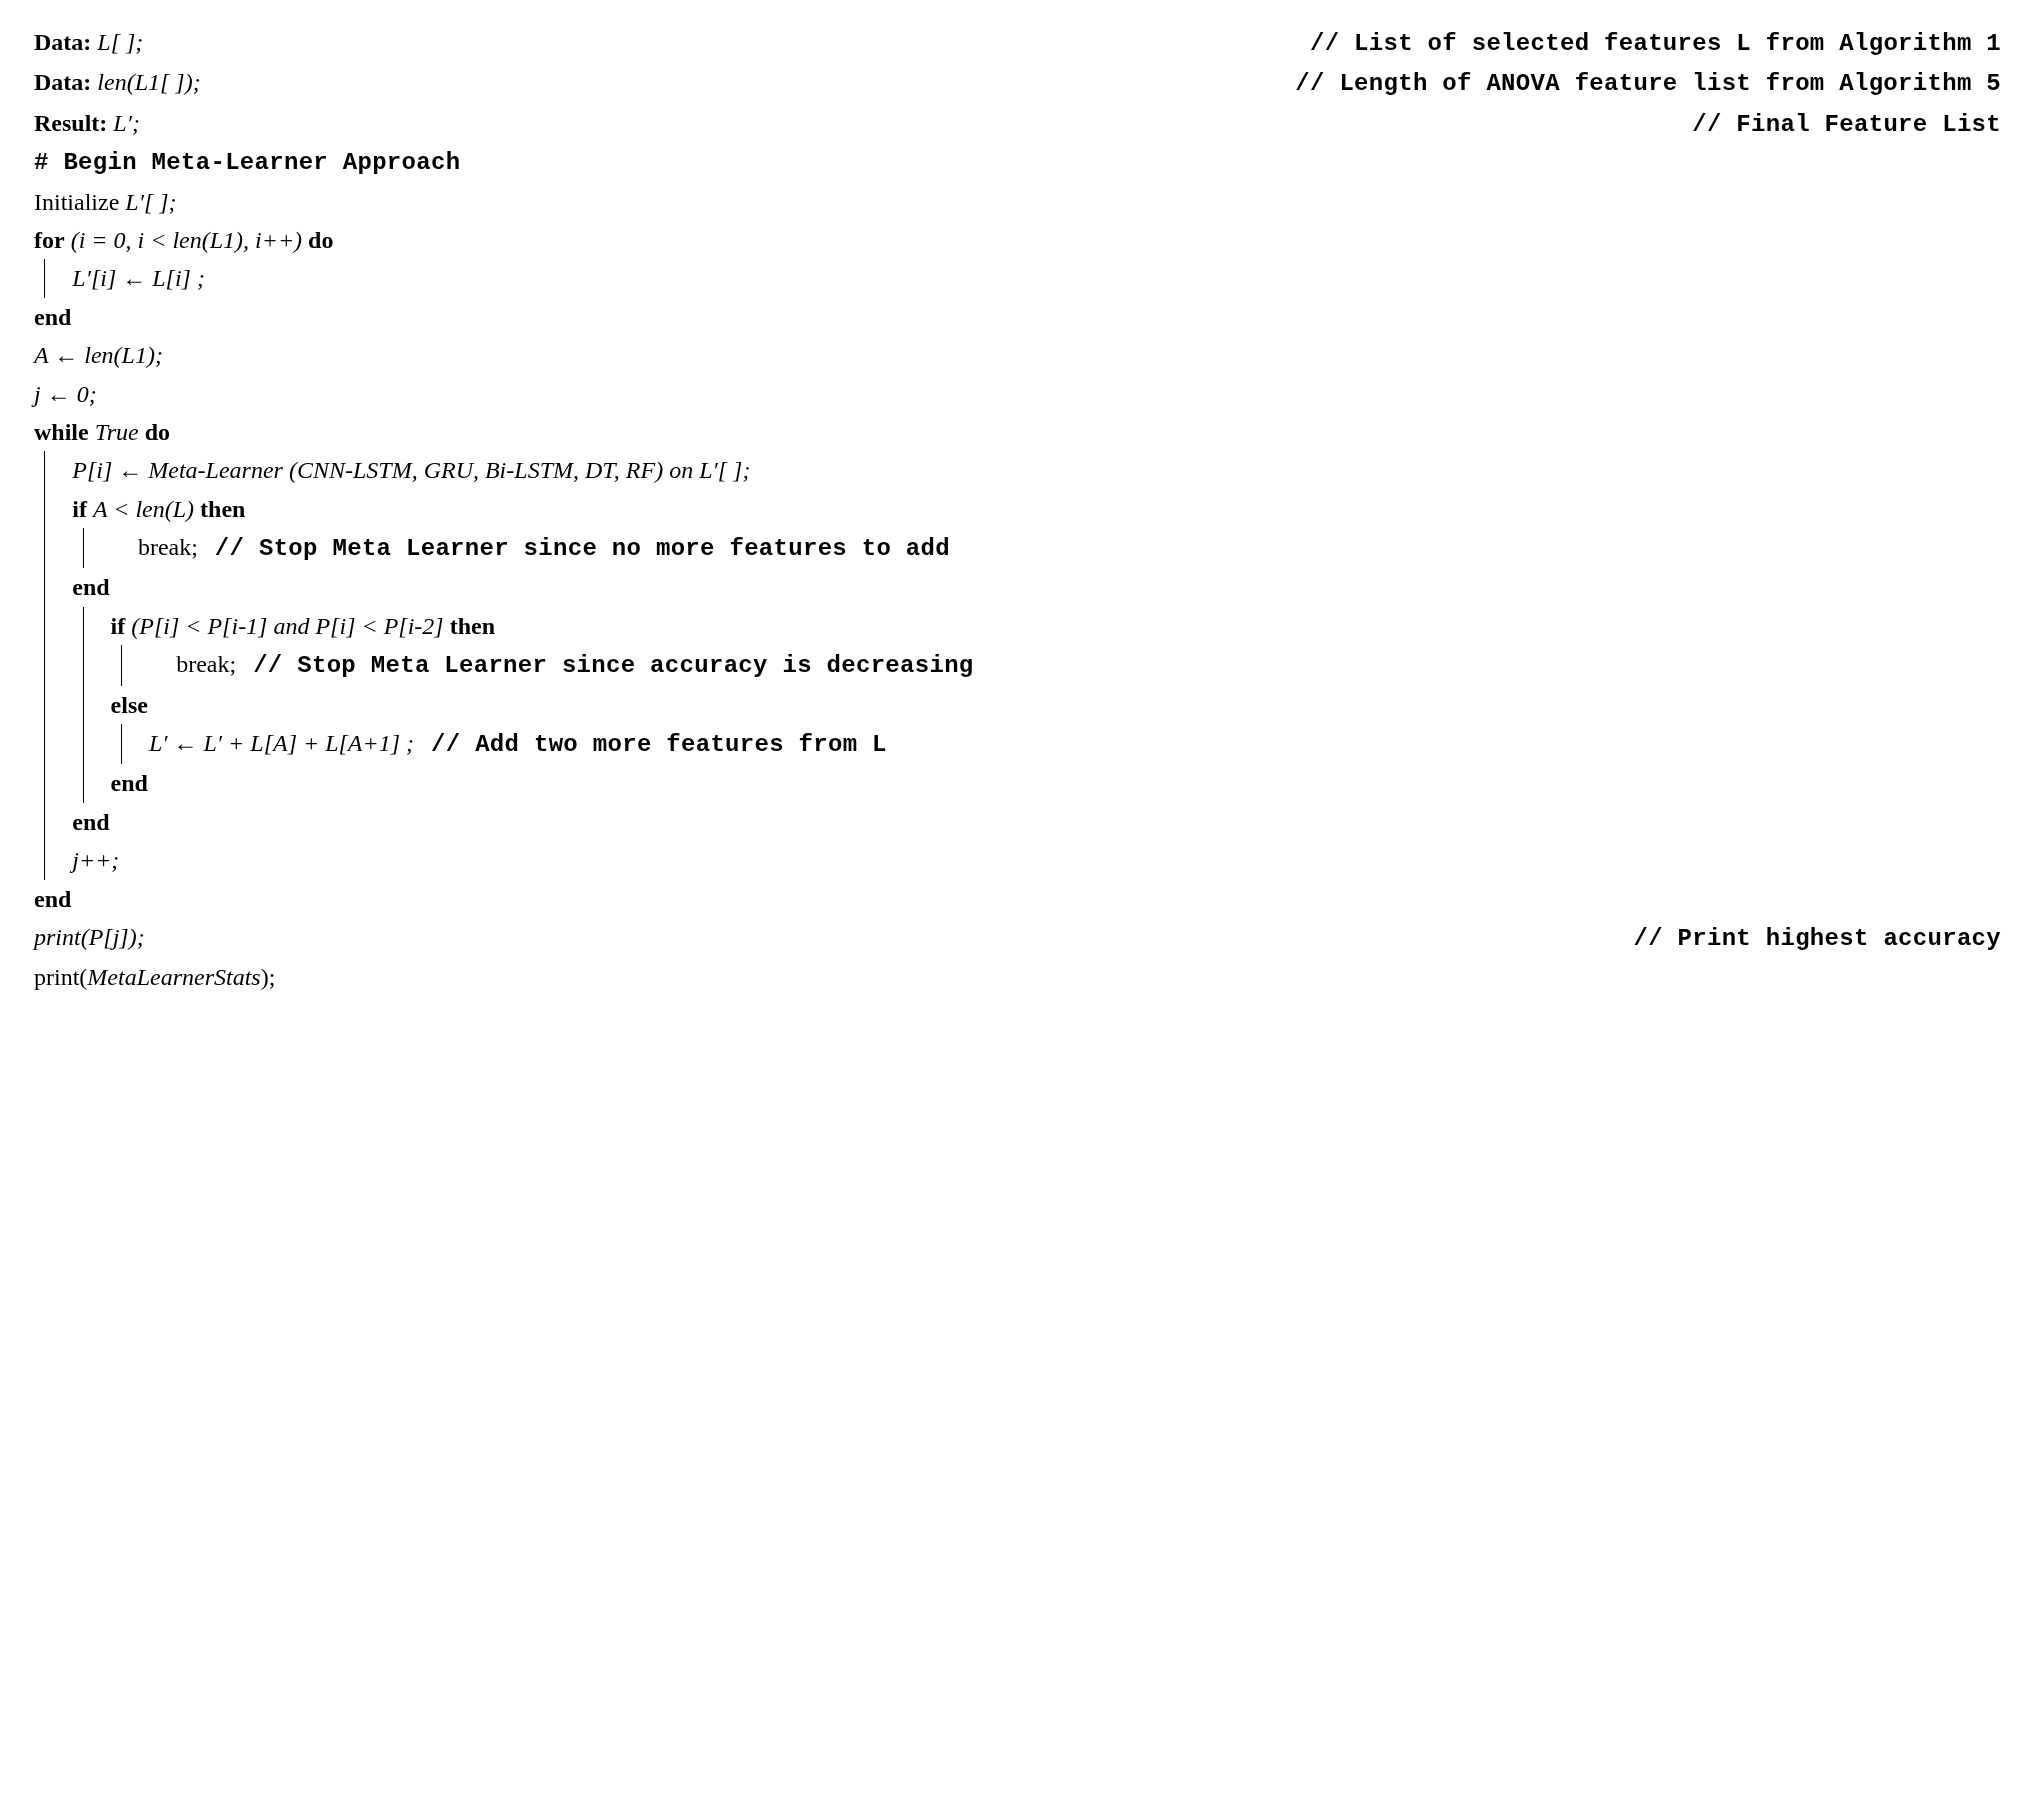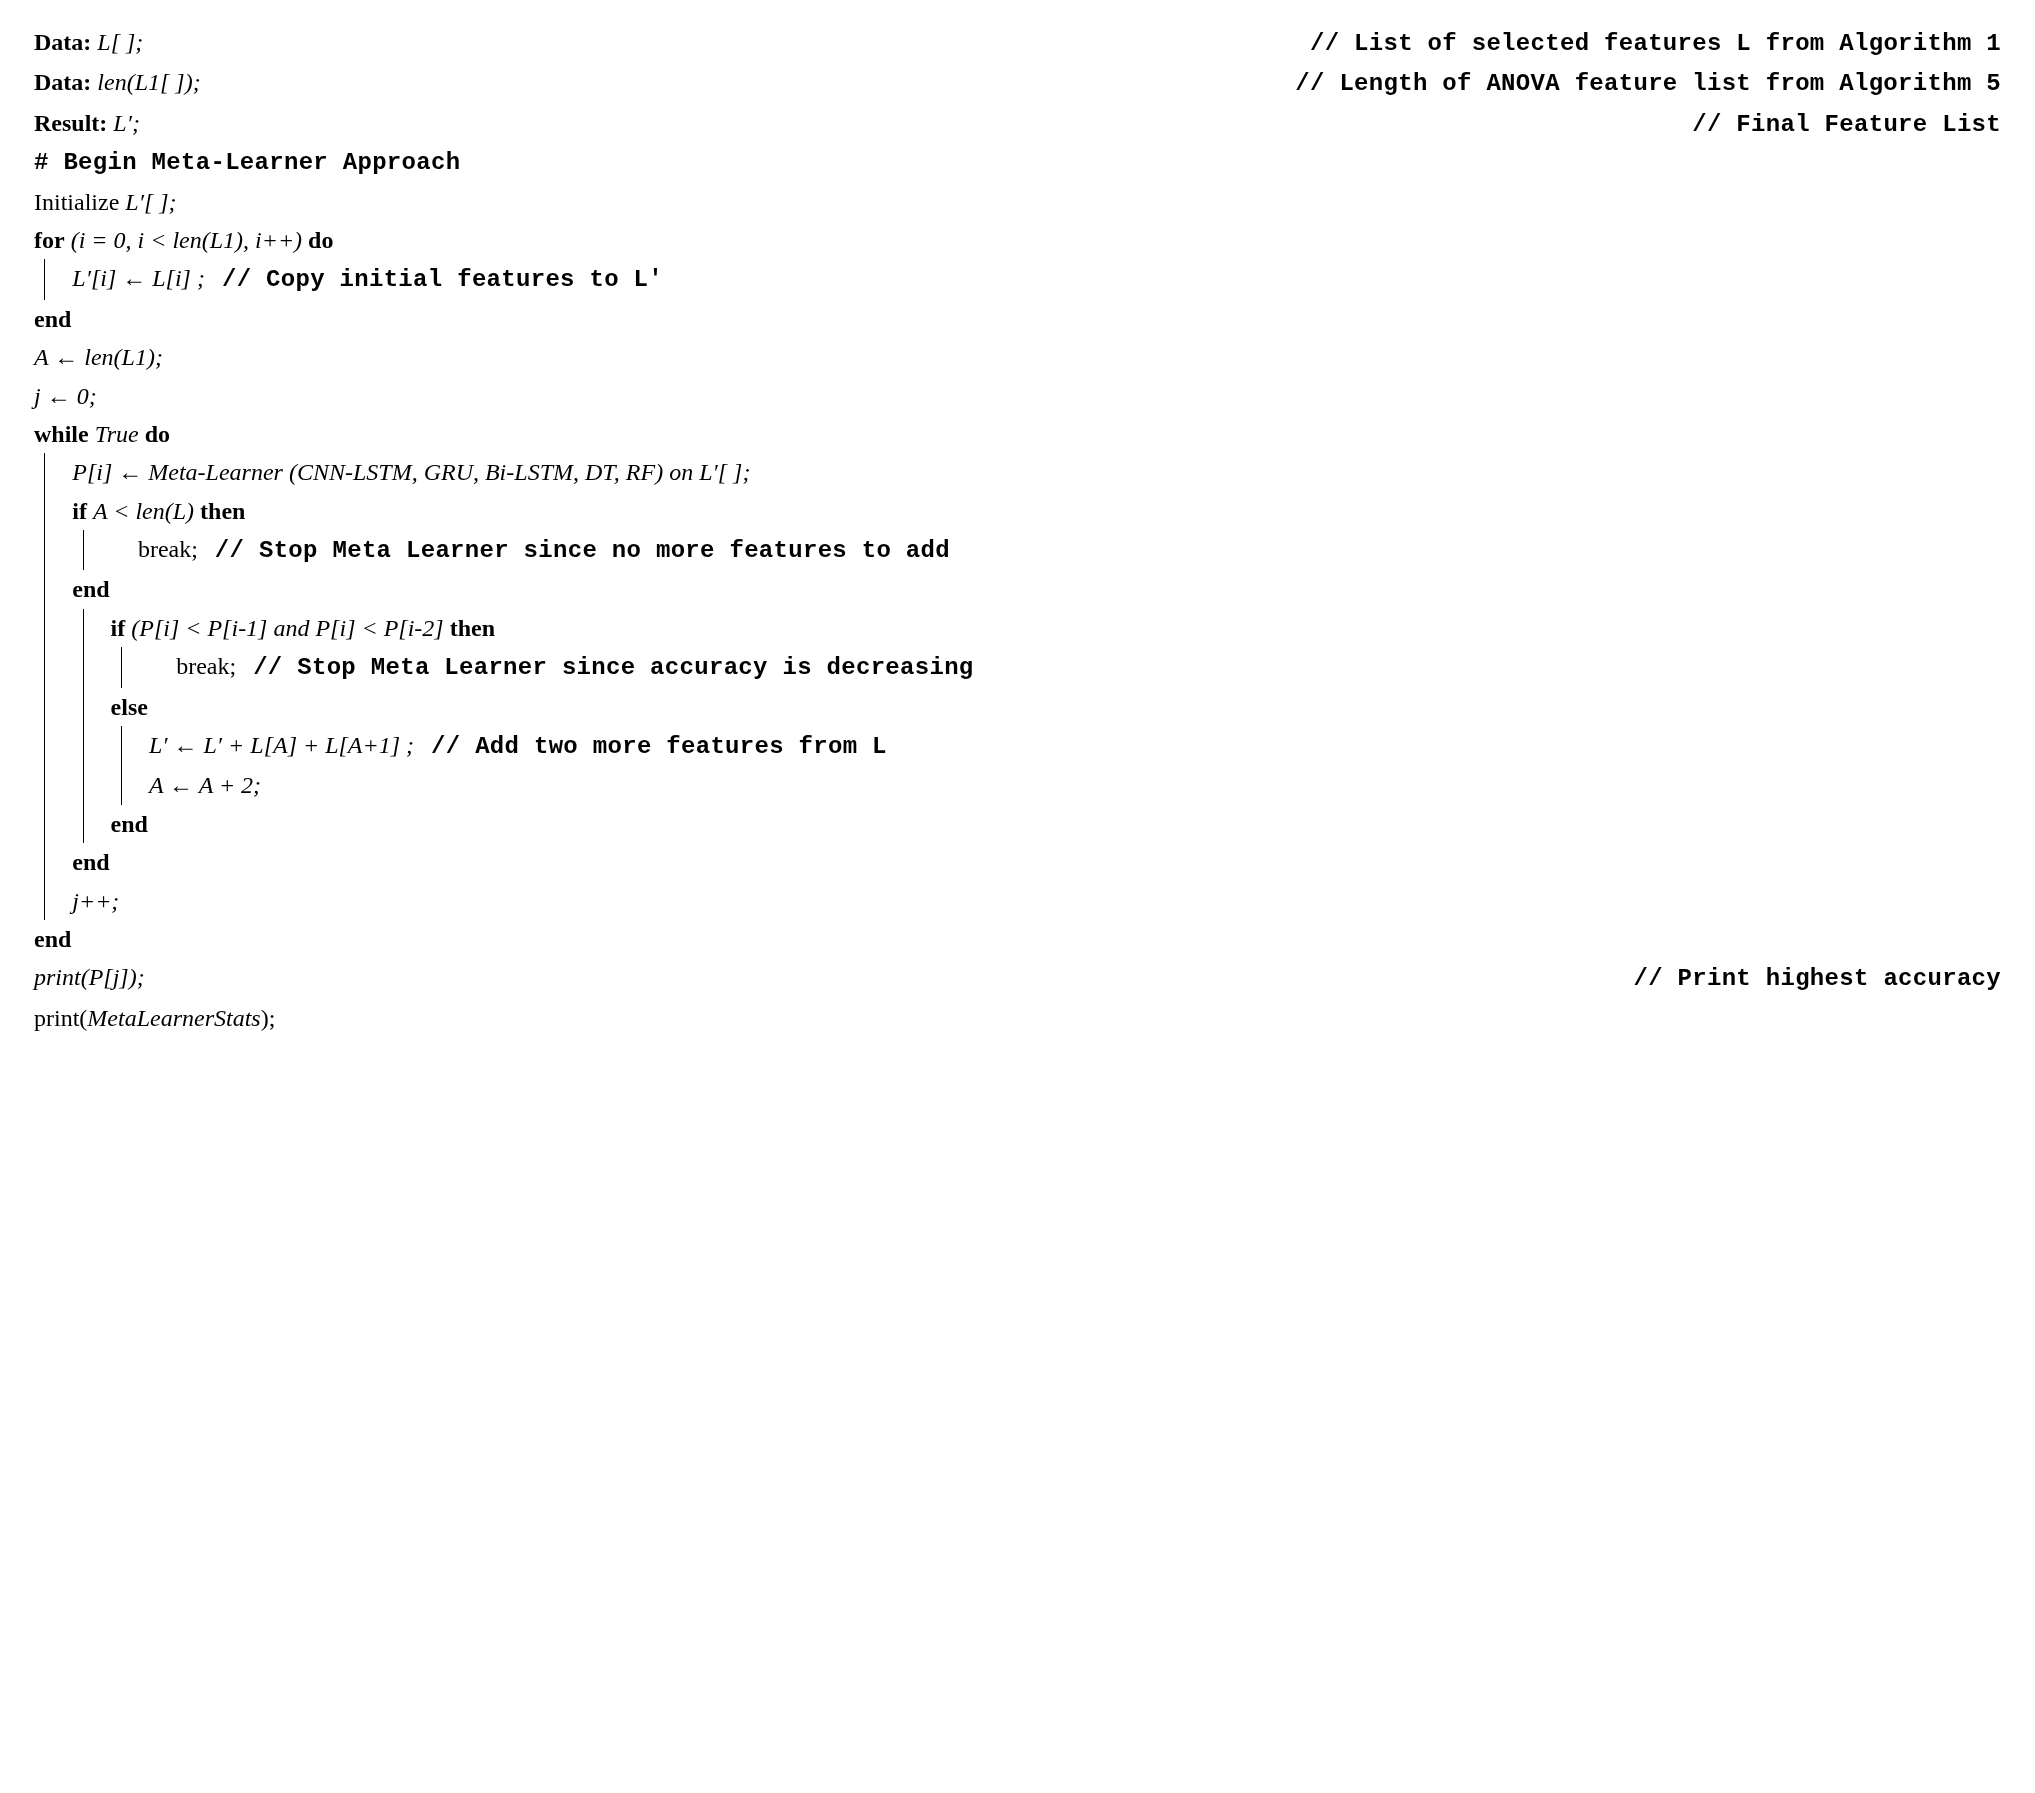--- a/index.html
+++ b/index.html
@@ -102,21 +102,20 @@
     <span class="left-part">
       <span class="bf">for</span>
       <span class="it">(i = 0, i &lt; len(L1), i++)</span>
       <span class="bf">do</span>
     </span>
   </div>
   <div class="block">
     <div class="rule-col">
       <div class="line">
         <span class="left-part it">L′[i] ← L[i] ;</span>
-        <span class="right-part tt">// Copy initial features to L'</span>
       </div>
     </div>
   </div>
   <div class="line">
     <span class="left-part bf">end</span>
   </div>
 
   <div class="line">
     <span class="left-part it">A ← len(L1);</span>
   </div>
@@ -187,23 +186,20 @@
 
           <div class="line">
             <span class="left-part bf">else</span>
           </div>
           <div class="block">
             <div class="rule-col">
               <div class="line">
                 <span class="left-part it">L′ ← L′ + L[A] + L[A+1] ;</span>
                 <span class="right-part tt">// Add two more features from L</span>
               </div>
-              <div class="line">
-                <span class="left-part it">A ← A + 2;</span>
-              </div>
             </div>
           </div>
           <div class="line">
             <span class="left-part bf">end</span>
           </div>
 
         </div>
       </div>
       <div class="line">
         <span class="left-part bf">end</span>

